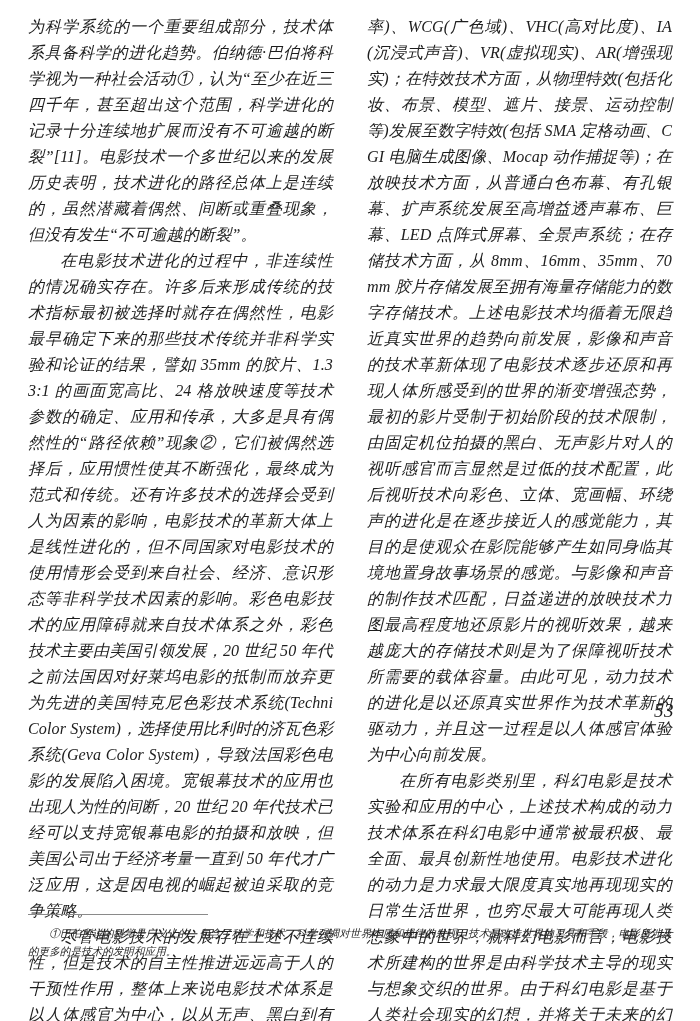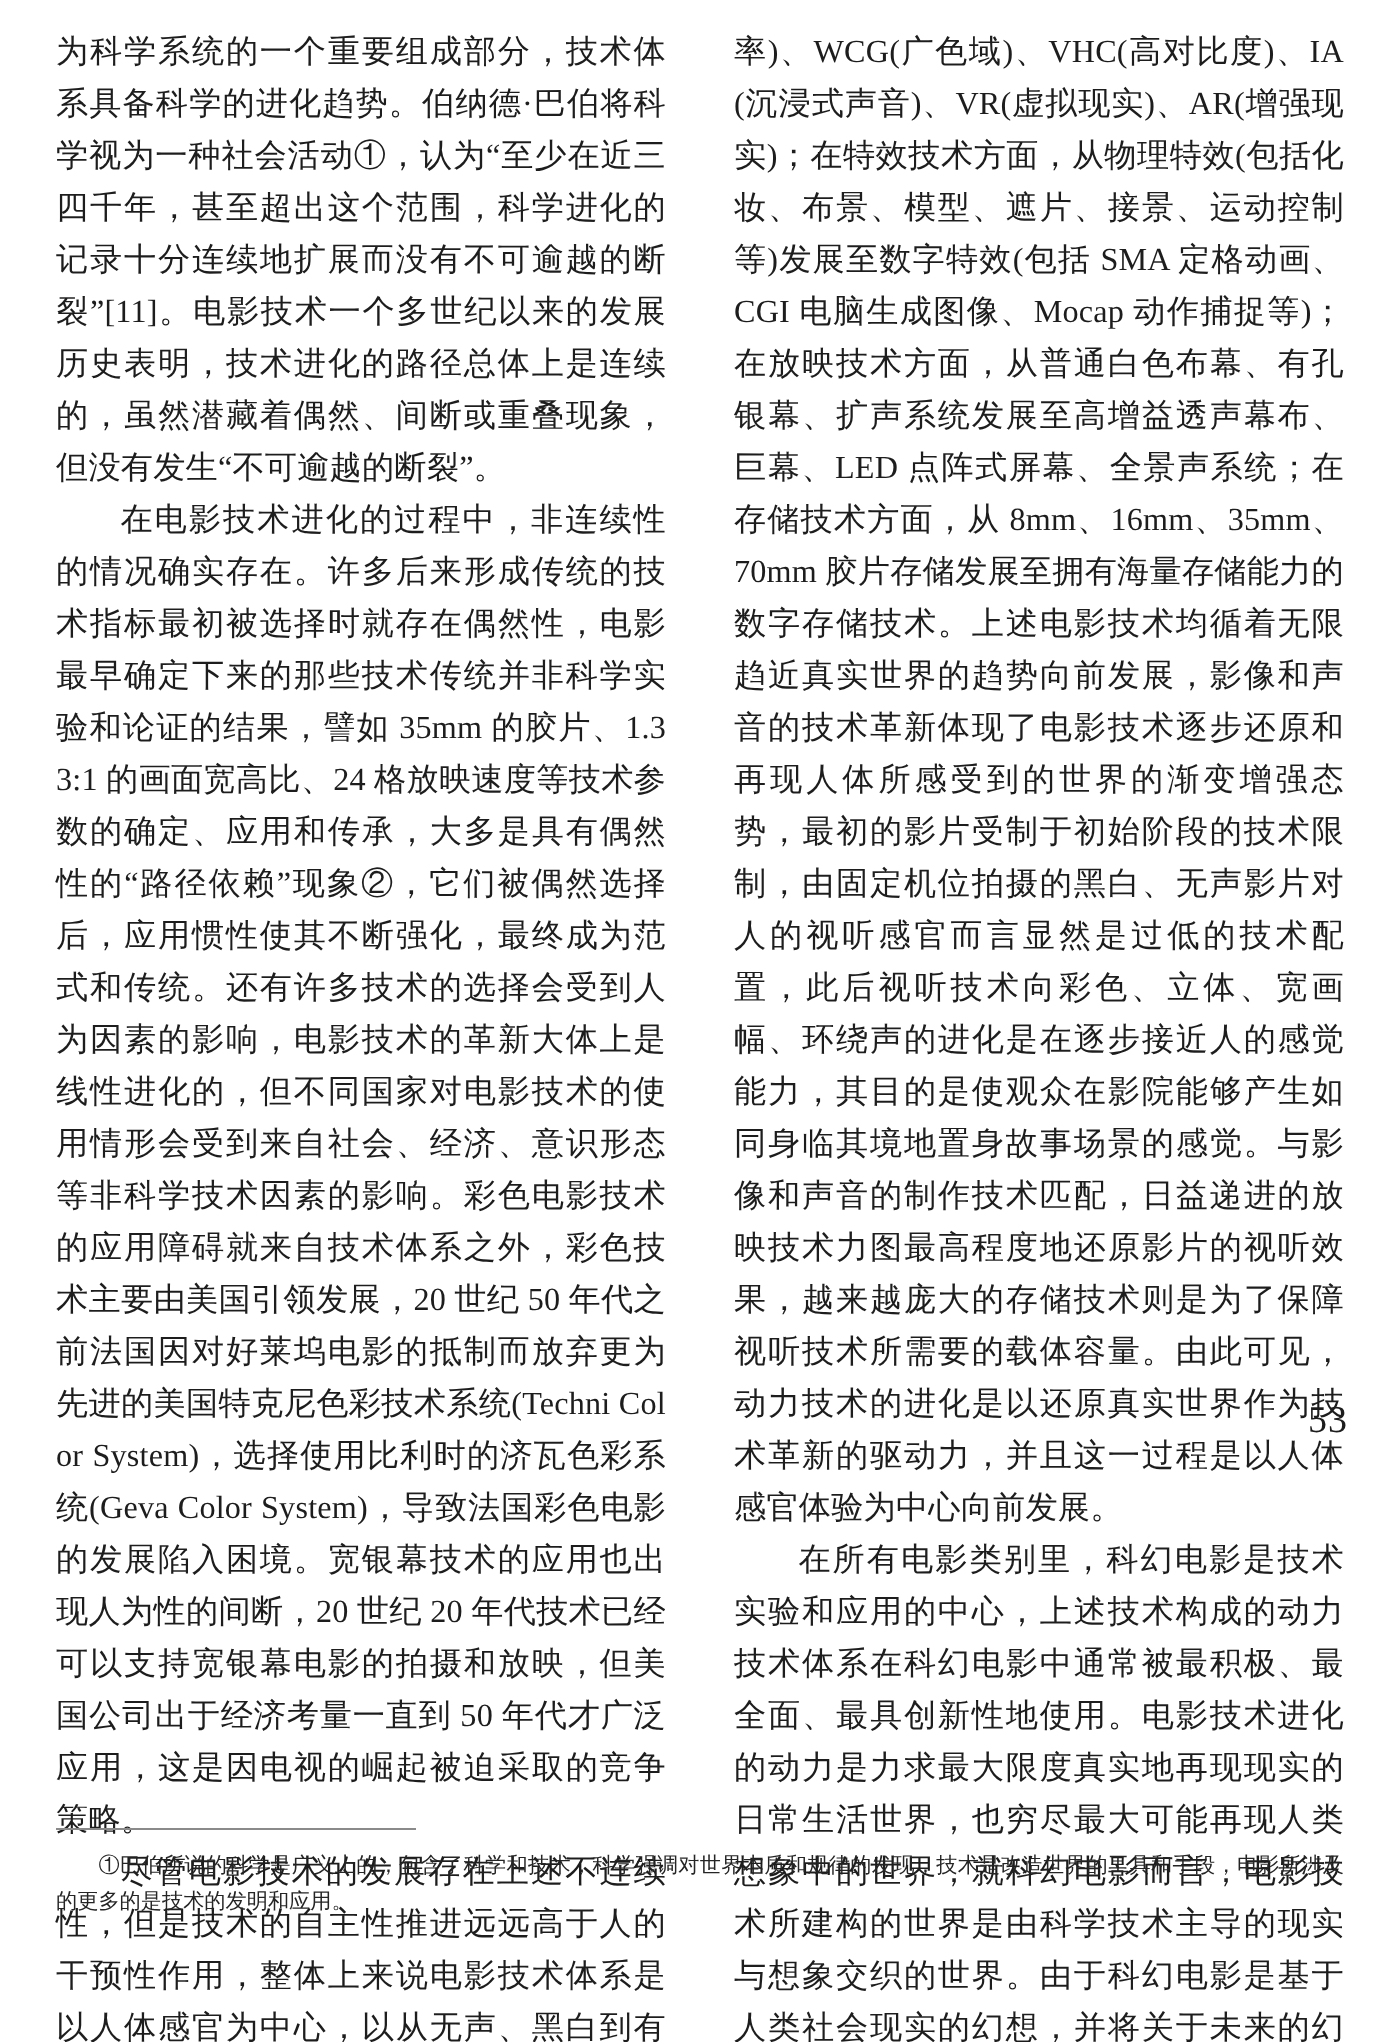--- a/index.html
+++ b/index.html
@@ -15,20 +15,21 @@
     color: #1b1b1b;
     overflow: hidden;
   }
   .page {
     position: absolute;
     left: 0;
     top: 0;
     width: 700px;
     height: 751px;
     box-sizing: border-box;
+    font-style: italic;
   }
   
   .columns {
     position: absolute;
     left: 28px;
     top: 14px;
     width: 644px;
     height: 890px;
     display: flex;
     flex-direction: row;

